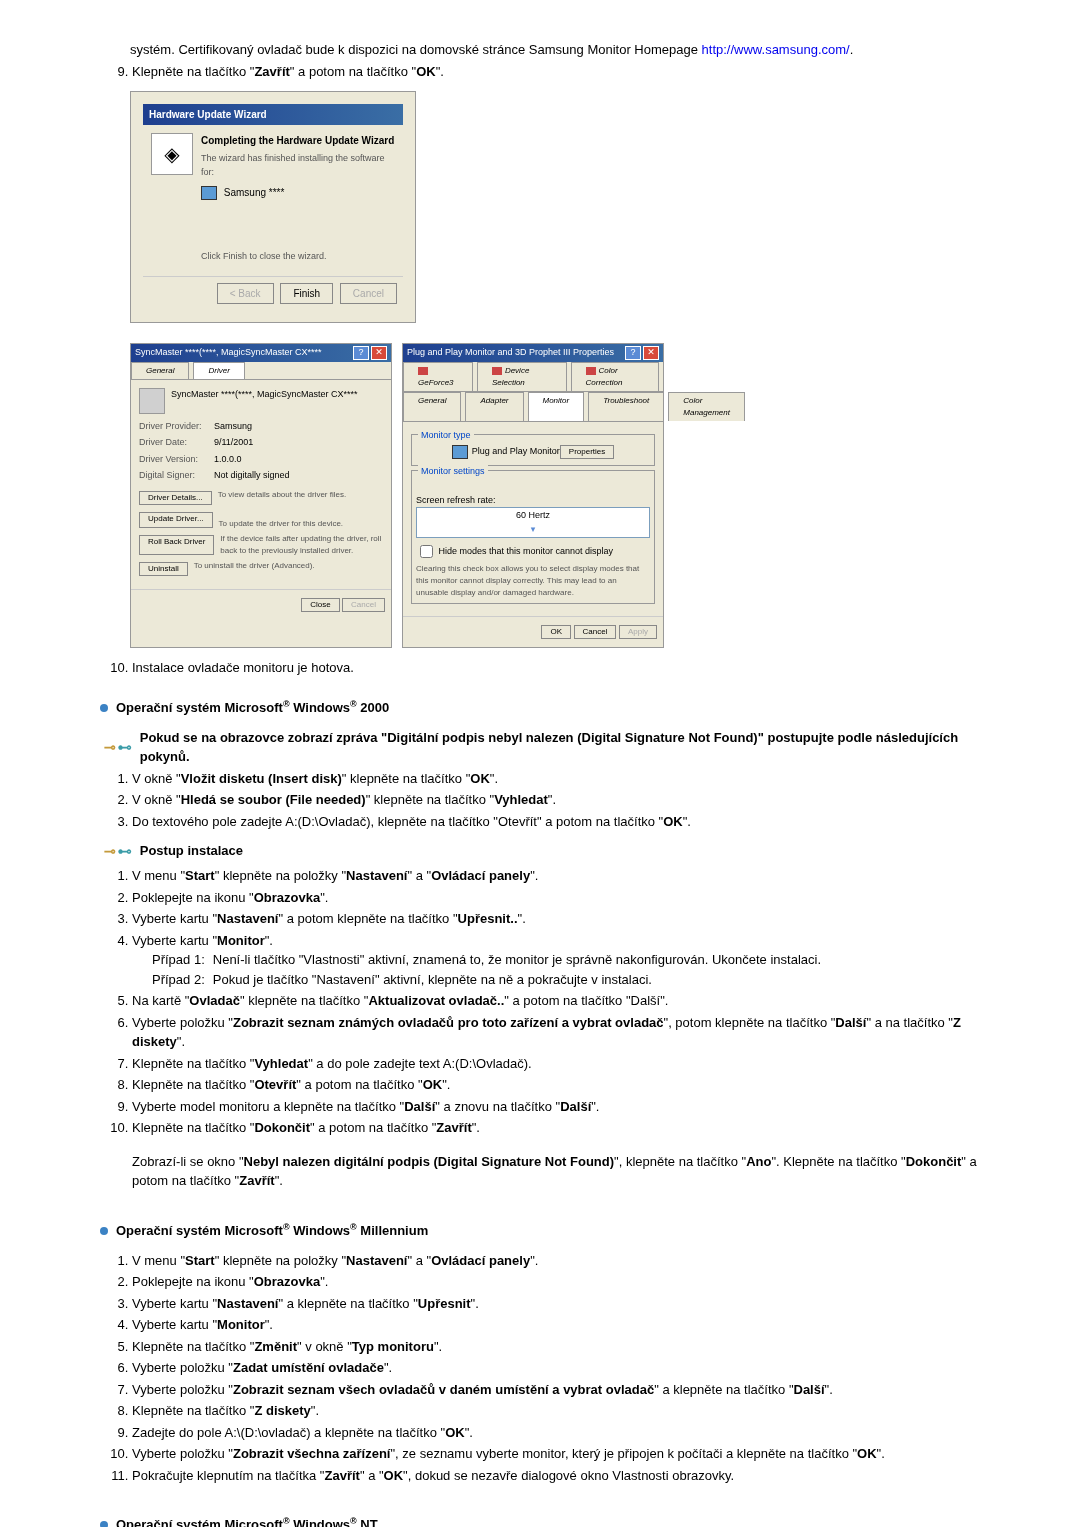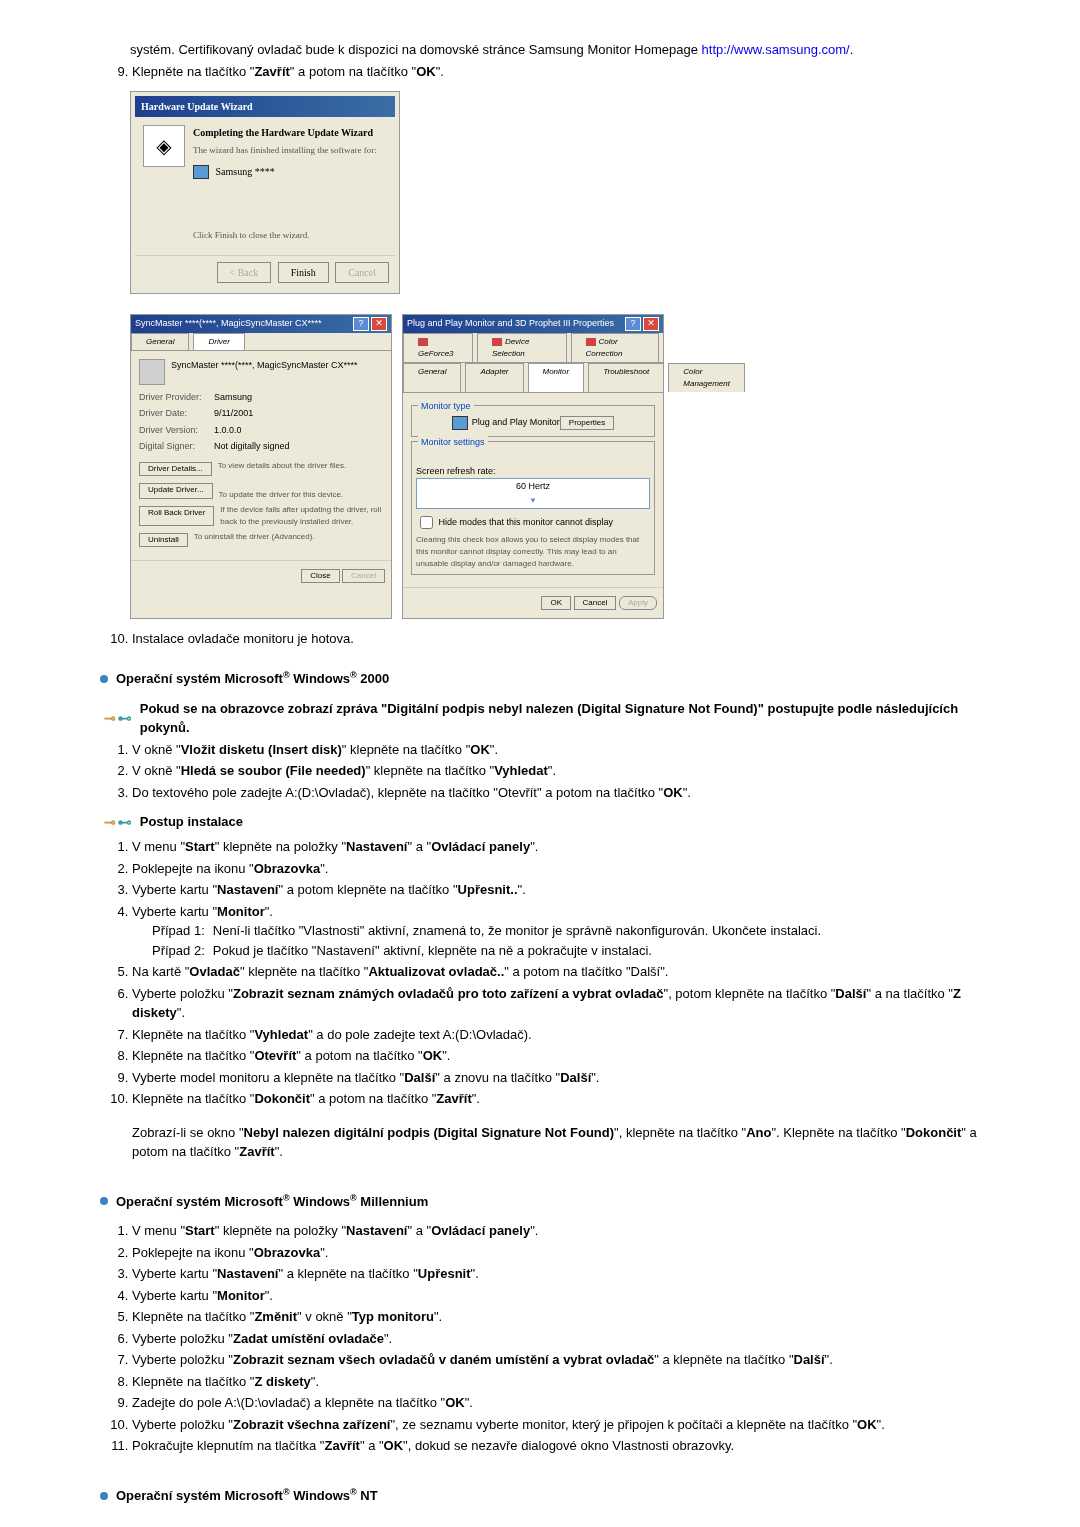--- a/index.html
+++ b/index.html
@@ -25,22 +25,22 @@
     .teal-bullet::after { content: "⊷"; color: #3b9ca8; }
     .section-title { font-weight: bold; }
     sup { font-size: 9px; }
     ol { margin: 0; padding-left: 32px; }
     ol.nested { list-style-type: decimal; }
     li { margin: 2px 0; }
     b { font-weight: bold; }
     .case { margin-left: 20px; display: flex; }
     .case-label { white-space: nowrap; margin-right: 8px; }
     .wizard-img {
-      border: 1px solid #999; background: #ece9d8; padding: 4px;
-      margin: 10px 0 20px 30px; width: 260px; font-size: 10px; font-family: Liberation Serif, serif;
+      border: 1px solid #999; background: #ece9d8; padding: 12px;
+      margin: 10px 0 20px 30px; width: 260px; font-size: 10px;
     }
     .wiz-title {
       background: linear-gradient(to right, #1e3f8f, #3a6ea5);
       color: #fff; padding: 3px 6px; font-weight: bold;
     }
     .wiz-body { display: flex; padding: 8px; }
     .wiz-icon {
       width: 40px; height: 40px; background: #fff; border: 1px solid #999;
       display: flex; align-items: center; justify-content: center; font-size: 20px;
       margin-right: 8px; flex-shrink: 0;
@@ -242,21 +242,21 @@
               <input type="checkbox" style="vertical-align: middle;">
               <span>Hide modes that this monitor cannot display</span>
             </div>
             <div class="drv-desc" style="margin-top:2px;">Clearing this check box allows you to select display modes that this monitor cannot display correctly. This may lead to an unusable display and/or damaged hardware.</div>
           </div>
         </div>
       </div>
       <div class="dlg-footer">
         <span class="dlg-btn">OK</span>
         <span class="dlg-btn">Cancel</span>
-        <span class="dlg-btn disabled" style="color:#aaa;border-radius:6px;">Apply</span>
+        <span class="dlg-btn disabled" style="color:#aaa;">Apply</span>
       </div>
     </div>
   </div>
 
   <ol start="10" class="nested">
     <li>Instalace ovladače monitoru je hotova.</li>
   </ol>
 
   <div class="section-header">
     <span class="blue-bullet"></span>

